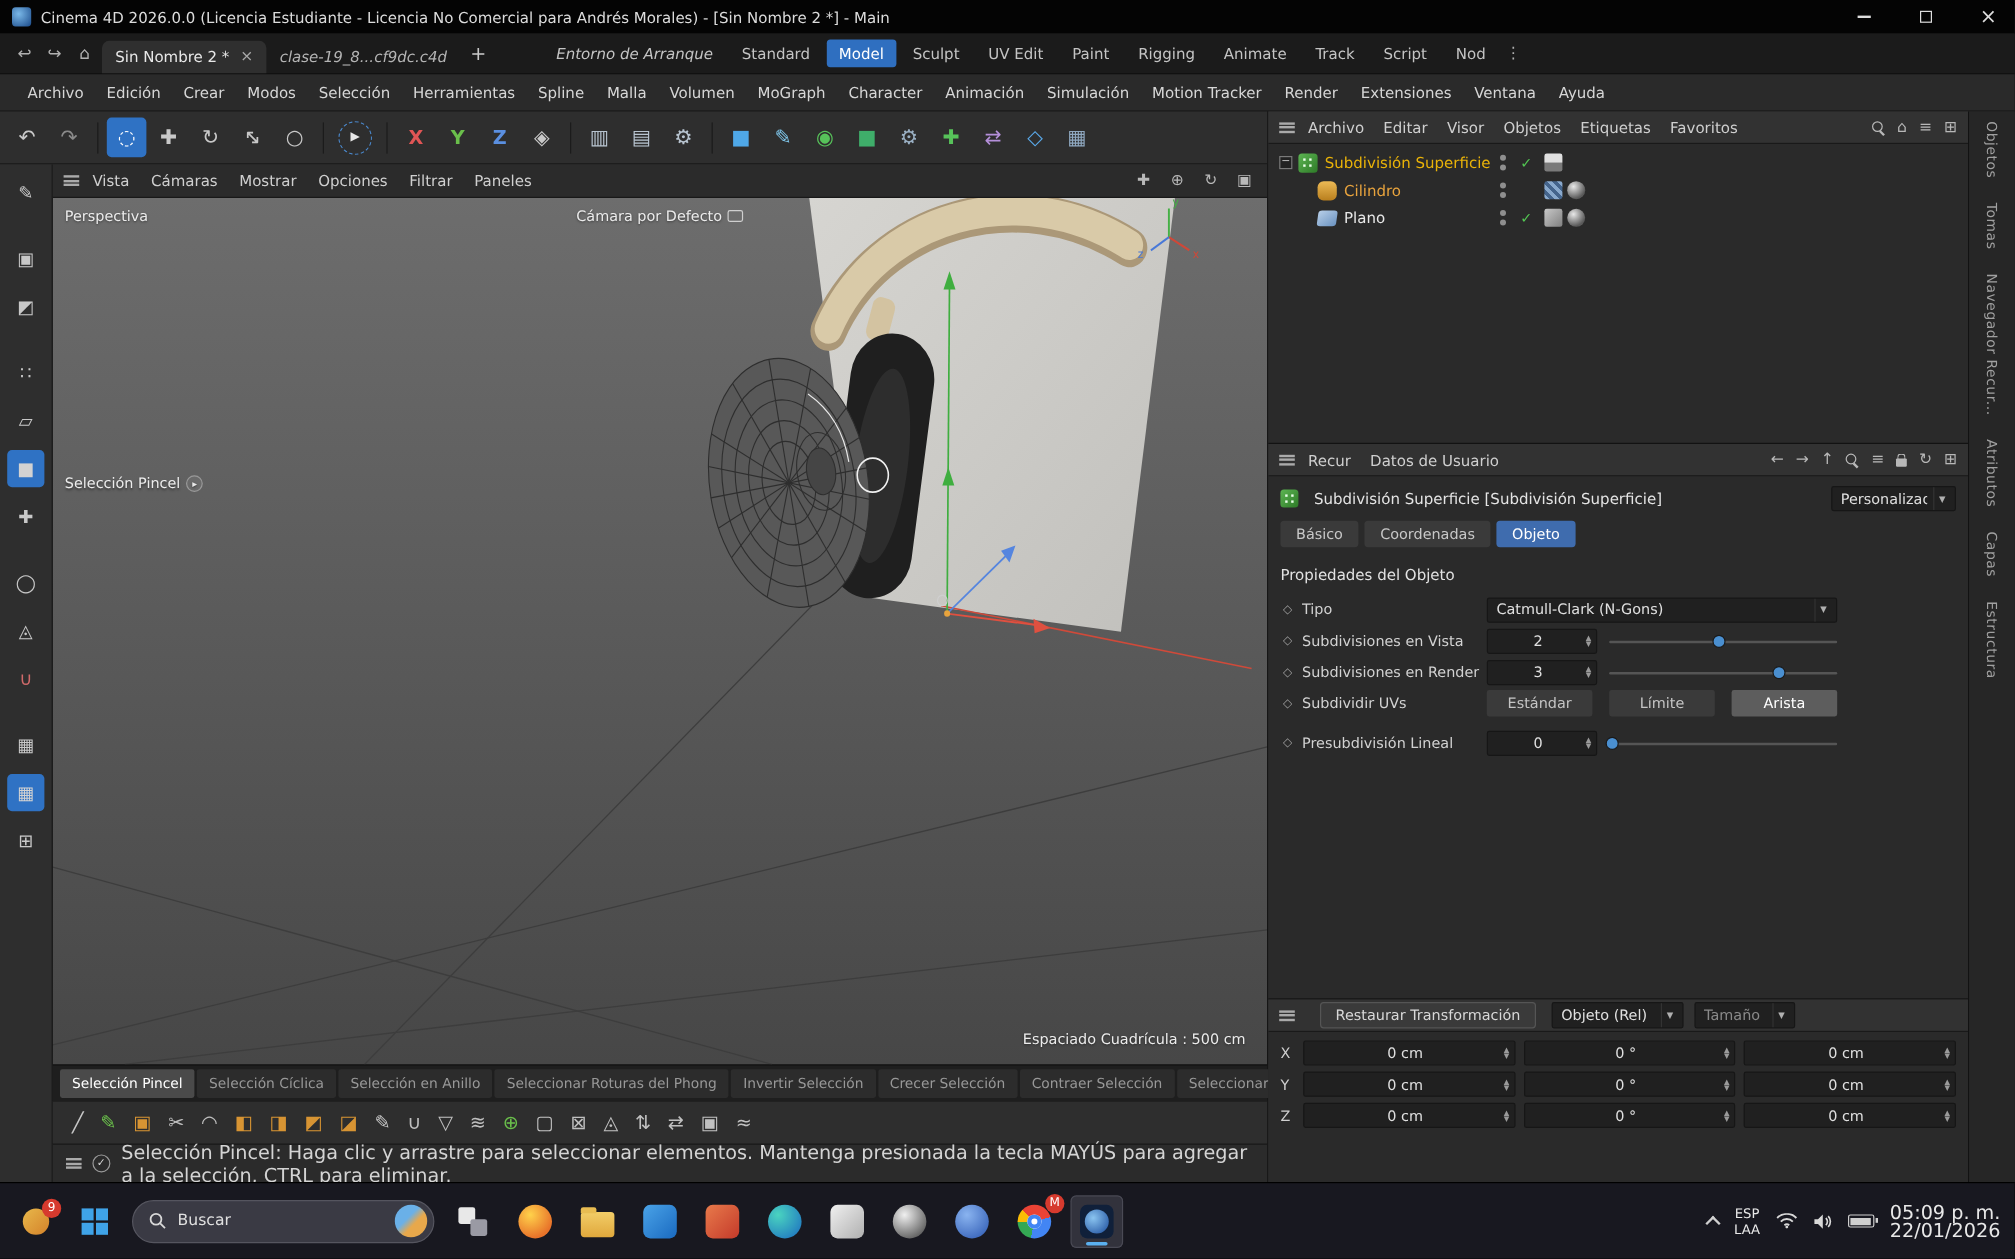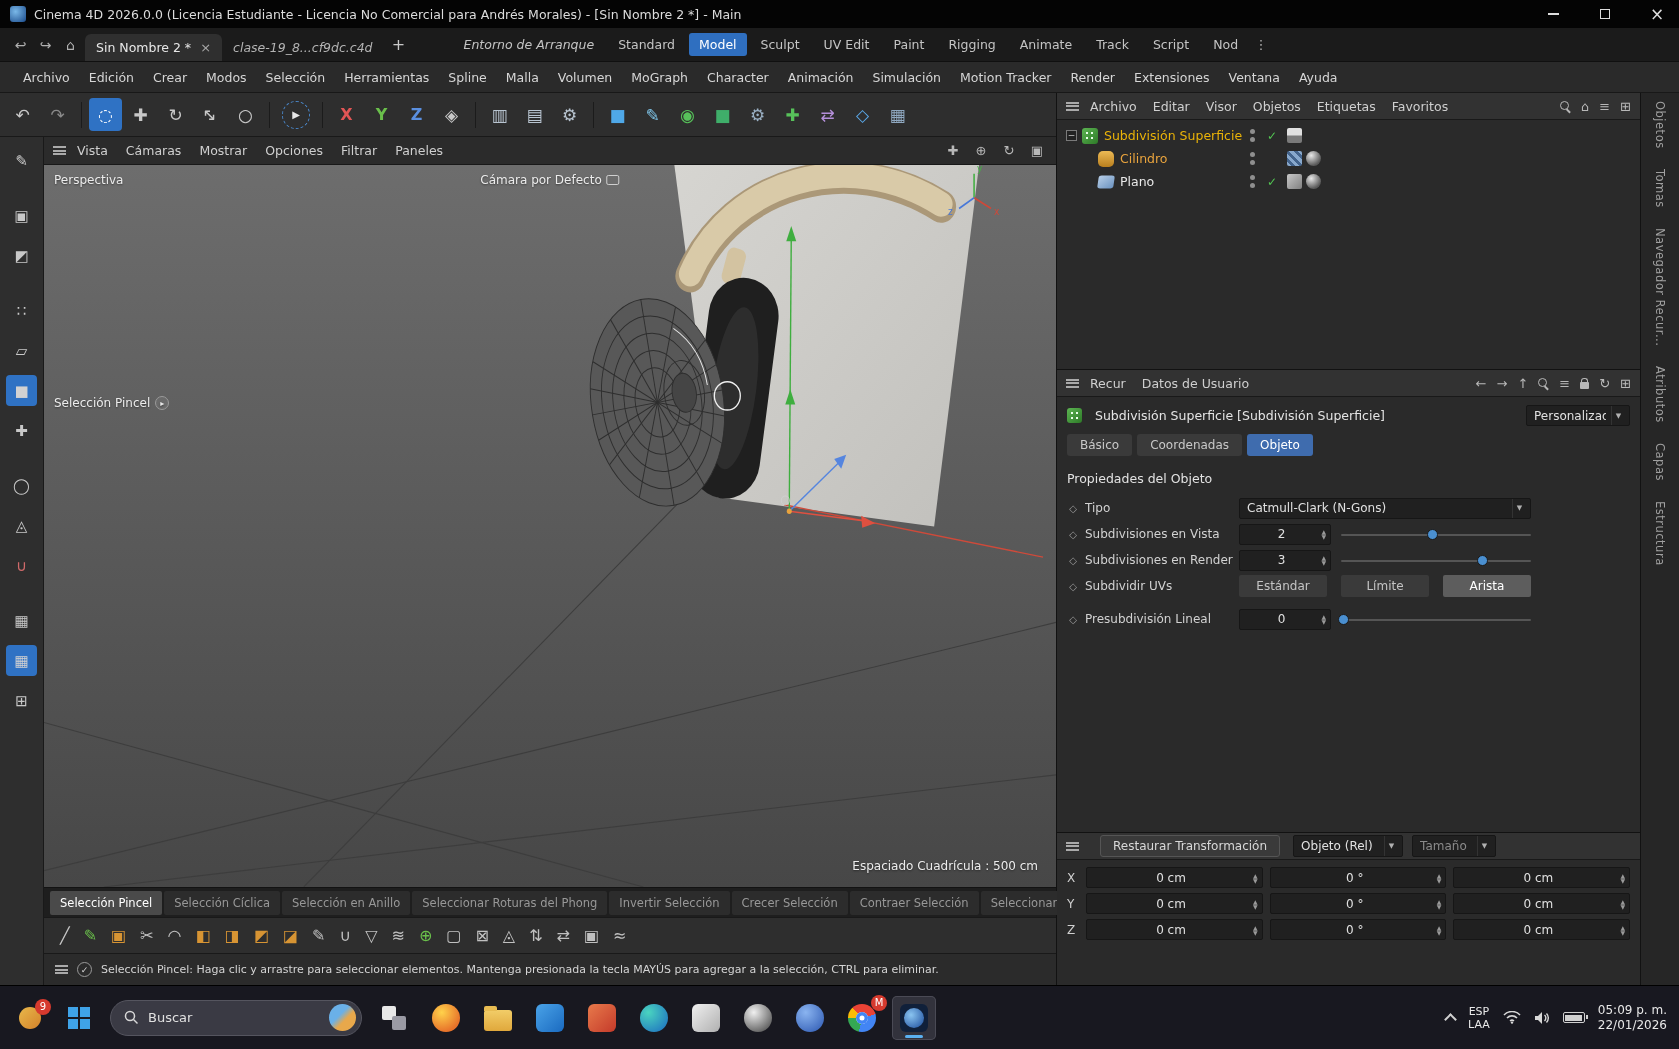--- a/index.html
+++ b/index.html
@@ -61,21 +61,21 @@
 #ovl-grid{bottom:14px;right:18px}
 .camic{width:13px;height:10px;border:1px solid #cfcfcf;border-radius:2px}
 .toolic{width:14px;height:14px;border-radius:50%;background:#6a6a6a;border:1px solid #999;display:flex;align-items:center;justify-content:center}
 .toolic::before{content:"▸";font-size:8px;color:#e8e8e8}
 
 .cmdbar{height:30px;background:#1e1e1e;display:flex;align-items:center;gap:2px;padding:0 6px;border-top:1px solid #131313}
 .cmd{height:24px;display:flex;align-items:center;padding:0 10px;background:#2c2c2c;color:#989898;font-size:11.5px;border-radius:2px;white-space:nowrap}
 .cmd.active{background:#4a4a4a;color:#fff}
 .modrow{height:36px;background:#2e2e2e;display:flex;align-items:center;gap:14px;padding:0 16px;border-top:1px solid #191919;overflow:hidden}
 .mico{font-size:16px;flex:none}
-.statusbar{height:32px;background:#2b2b2b;display:flex;align-items:center;gap:9px;padding:0 11px;border-top:1px solid #191919;color:#d4d4d4;font-size:11px}
+.statusbar{height:32px;background:#2b2b2b;display:flex;align-items:center;gap:9px;padding:0 11px;border-top:1px solid #191919;color:#d4d4d4;font-size:16px}
 .okc{width:15px;height:15px;border-radius:50%;border:1.5px solid #999;display:flex;align-items:center;justify-content:center;flex:none}
 .okc::before{content:"✓";font-size:9px;color:#d8d8d8}
 .i-burger{width:13px;height:9px;border-top:2px solid #aaa;border-bottom:2px solid #aaa;position:relative;flex:none}
 .i-burger::before{content:"";position:absolute;top:1.5px;left:0;right:0;height:2px;background:#aaa}
 
 .rightcol{flex:1;display:flex;min-width:0;background:#2a2a2a}
 .panels{flex:1;display:flex;flex-direction:column;min-width:0;border-right:1px solid #121212}
 .phead{height:27px;background:#323232;display:flex;align-items:center;gap:3px;padding:0 9px;border-bottom:1px solid #191919;flex:none}
 .pmenu{padding:3px 8px;font-size:12.5px;color:#cfcfcf;white-space:nowrap}
 .picos{margin-left:auto;display:flex;gap:10px;align-items:center}
@@ -182,21 +182,21 @@
 .app-chrome{border-radius:50%;background:conic-gradient(from -45deg,#ea4335 0 33%,#4285f4 0 66%,#34a853 0 87%,#fbbc05 0 100%)}
 .app-chrome::after{content:"";position:absolute;width:12px;height:12px;border-radius:50%;background:#fff;box-shadow:inset 0 0 0 3.5px #4285f4;left:50%;top:50%;transform:translate(-50%,-50%)}
 .app-c4d{background:#10203a}
 .app-c4d::after{content:"";position:absolute;inset:4px;border-radius:50%;background:radial-gradient(circle at 35% 35%,#8ac4f0,#1a4a9a)}
 .tray{margin-left:auto;display:flex;align-items:center;gap:13px;color:#e0e0e0}
 .chev{width:9px;height:9px;border-left:2px solid #d0d0d0;border-top:2px solid #d0d0d0;transform:rotate(45deg);margin-top:4px}
 .lang{display:flex;flex-direction:column;align-items:center;font-size:11px;line-height:13px;color:#e8e8e8}
 .batt{width:22px;height:11px;border:1.5px solid #d0d0d0;border-radius:2px;position:relative}
 .batt::before{content:"";position:absolute;inset:1.5px;background:#d0d0d0}
 .batt::after{content:"";position:absolute;right:-4px;top:2px;width:2px;height:4px;background:#d0d0d0}
-.clock{display:flex;flex-direction:column;align-items:flex-end;font-size:12px;line-height:15px;color:#e8e8e8}
+.clock{display:flex;flex-direction:column;align-items:flex-end;font-size:16px;line-height:15px;color:#e8e8e8}
 </style>
 </head>
 <body>
 
 <div class="screen">
   <div class="c4d">
 
     <div class="titlebar">
       <span class="appic"></span>
       <span class="ttl">Cinema 4D 2026.0.0 (Licencia Estudiante - Licencia No Comercial para Andrés Morales) - [Sin Nombre 2 *] - Main</span>

